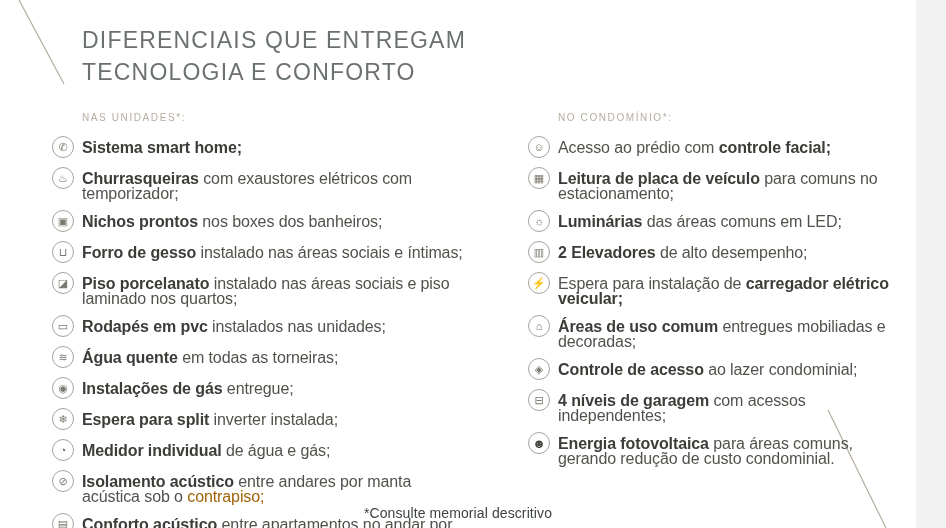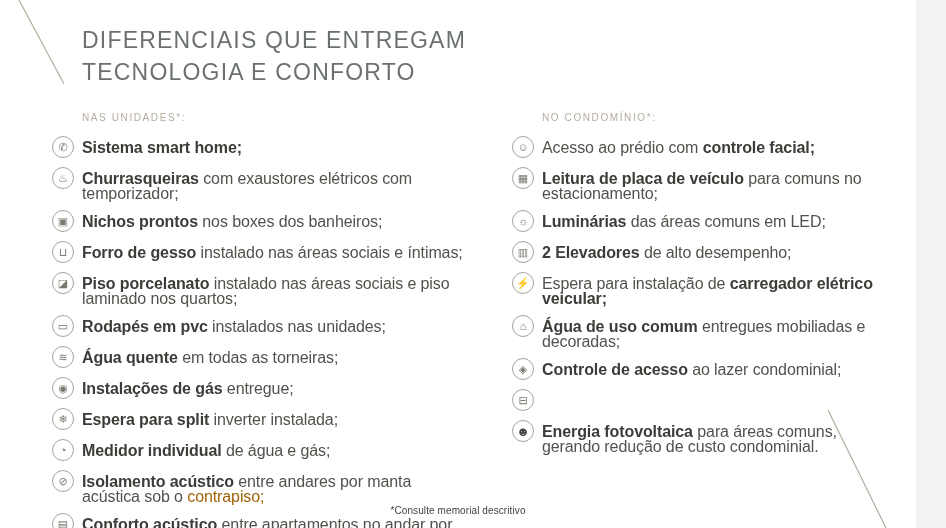--- a/index.html
+++ b/index.html
@@ -14,21 +14,21 @@
   .title{
     position:absolute;left:82px;top:24px;
     margin:0;
     font-size:23px;font-weight:300;
     letter-spacing:1.2px;
     color:#6b7170;
     line-height:32px;
   }
   .col{position:absolute;top:112px;}
   .col-left{left:52px;width:420px;}
-  .col-right{left:512px;width:380px;}
+  .col-right{left:528px;width:380px;}
   .col h2{
     margin:0 0 16px 30px;
     font-size:10px;font-weight:400;
     letter-spacing:1.6px;
     color:#b5ad9f;
   }
   .row{
     display:flex;align-items:flex-start;
     margin-bottom:12px;
   }
@@ -53,21 +53,21 @@
     color:#53514c;
     padding-top:1px;
   }
   .col-left .txt{max-width:388px;}
   .col-right .txt{max-width:340px;}
   .txt b{color:#3d3c38;font-weight:700;}
   .txt .muted{color:#a16207;}
   .footnote{
     position:absolute;left:50%;top:505px;
     transform:translateX(-50%);
-    font-size:10px;color:#3c423f;
+    font-size:14px;color:#3c423f;
     letter-spacing:0.1px;
   }
 </style>
 </head>
 <body>
 
 <div class="slide">
 
   <svg class="deco" width="946" height="528" viewBox="0 0 946 528">
     <line x1="19" y1="0" x2="64" y2="84" stroke="#b5ad9e" stroke-width="1.2"></line>
@@ -200,34 +200,35 @@
     <span class="icon">
             <span class="glyph">⚡</span>
           </span>
     <span class="txt"><span>Espera para instalação de </span><b>carregador elétrico veicular;</b><span></span><span class="muted"></span></span>
   </div>
 
   <div class="row">
     <span class="icon">
             <span class="glyph">⌂</span>
           </span>
-    <span class="txt"><span></span><b>Água de uso comum</b><span> entregues mobiliadas e decoradas;</span><span class="muted"></span></span>
+    <span class="txt"><span></span><b>Áreas de uso comum</b><span> entregues mobiliadas e decoradas;</span><span class="muted"></span></span>
   </div>
 
   <div class="row">
     <span class="icon">
             <span class="glyph">◈</span>
           </span>
     <span class="txt"><span></span><b>Controle de acesso</b><span> ao lazer condominial;</span><span class="muted"></span></span>
   </div>
 
   <div class="row">
     <span class="icon">
             <span class="glyph">⊟</span>
           </span>
+    <span class="txt"><span></span><b>4 níveis de garagem</b><span> com acessos independentes;</span><span class="muted"></span></span>
   </div>
 
   <div class="row">
     <span class="icon filled">
             <span class="glyph">☻</span>
           </span>
     <span class="txt"><span></span><b>Energia fotovoltaica</b><span> para áreas comuns, gerando redução de custo condominial.</span><span class="muted"></span></span>
   </div>
 </div>
   </div>

